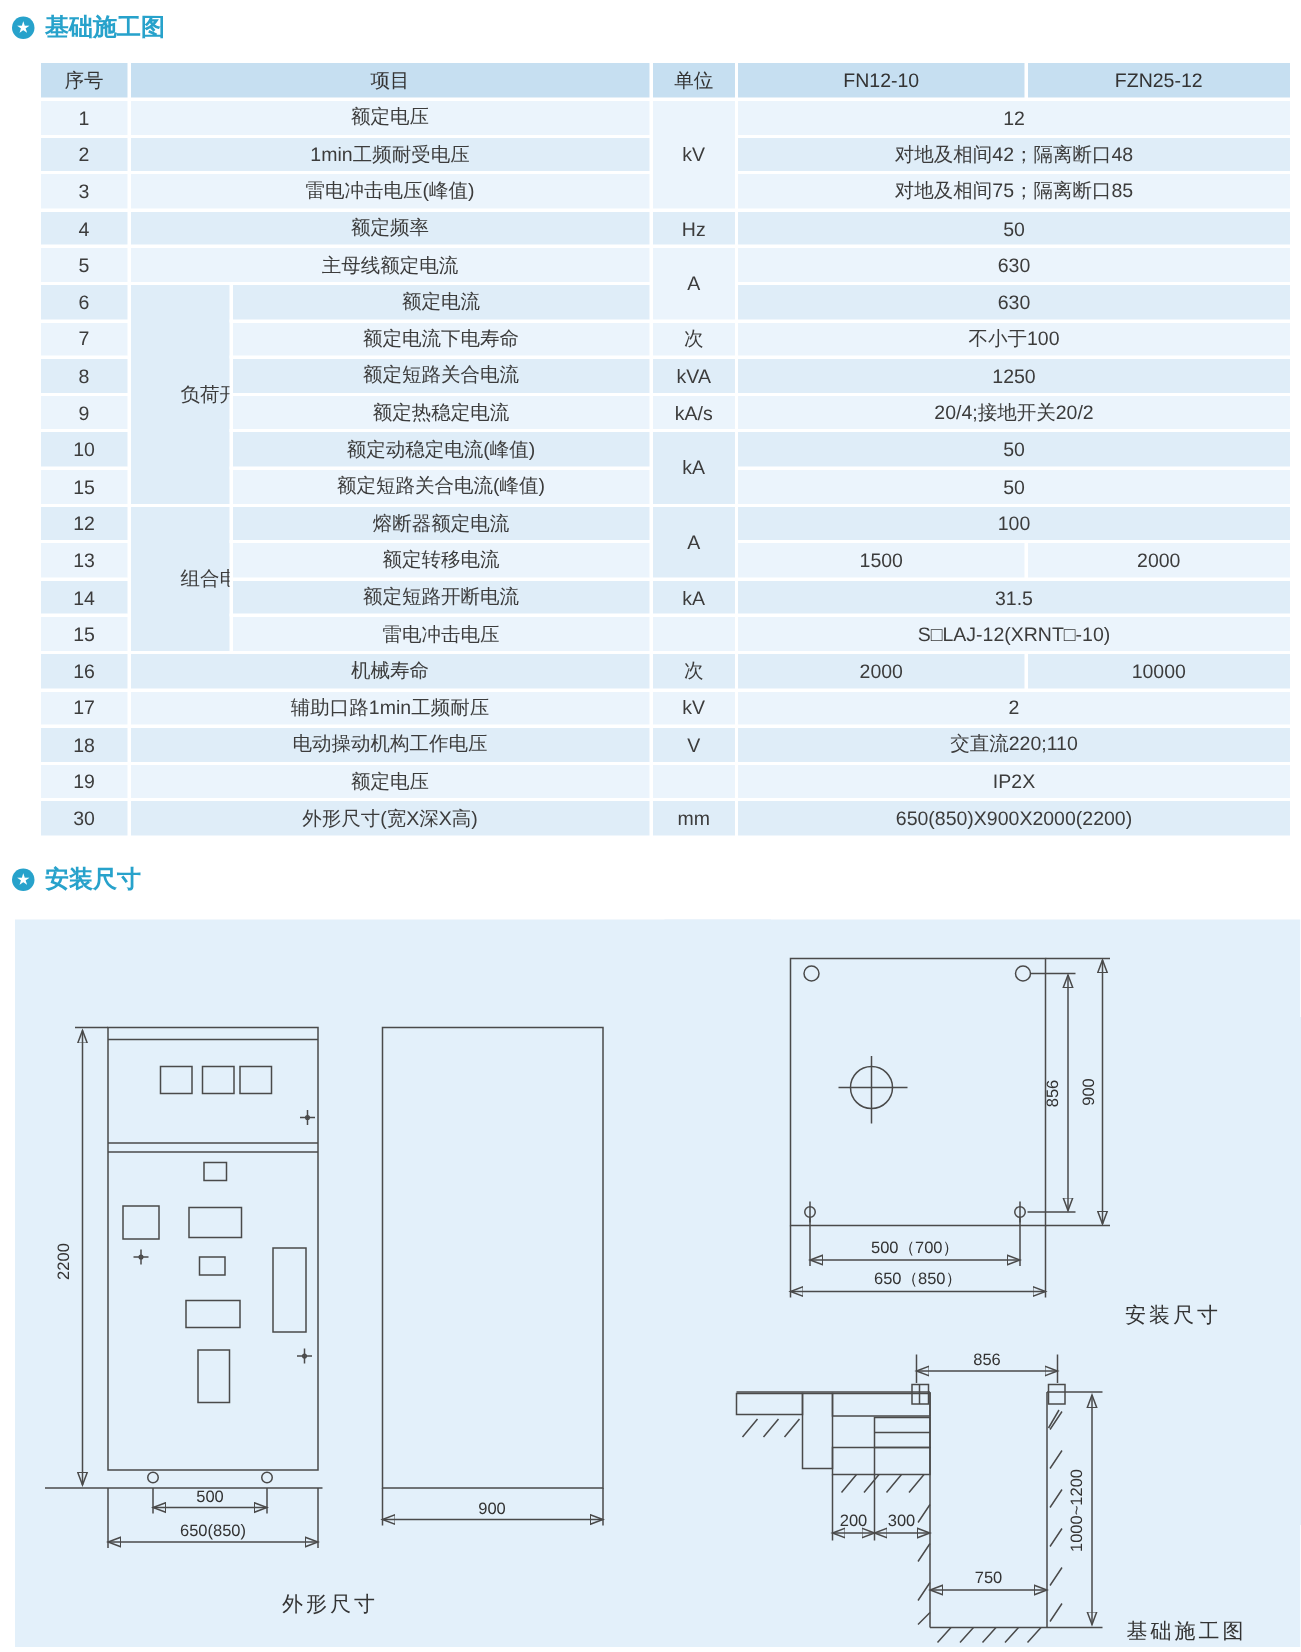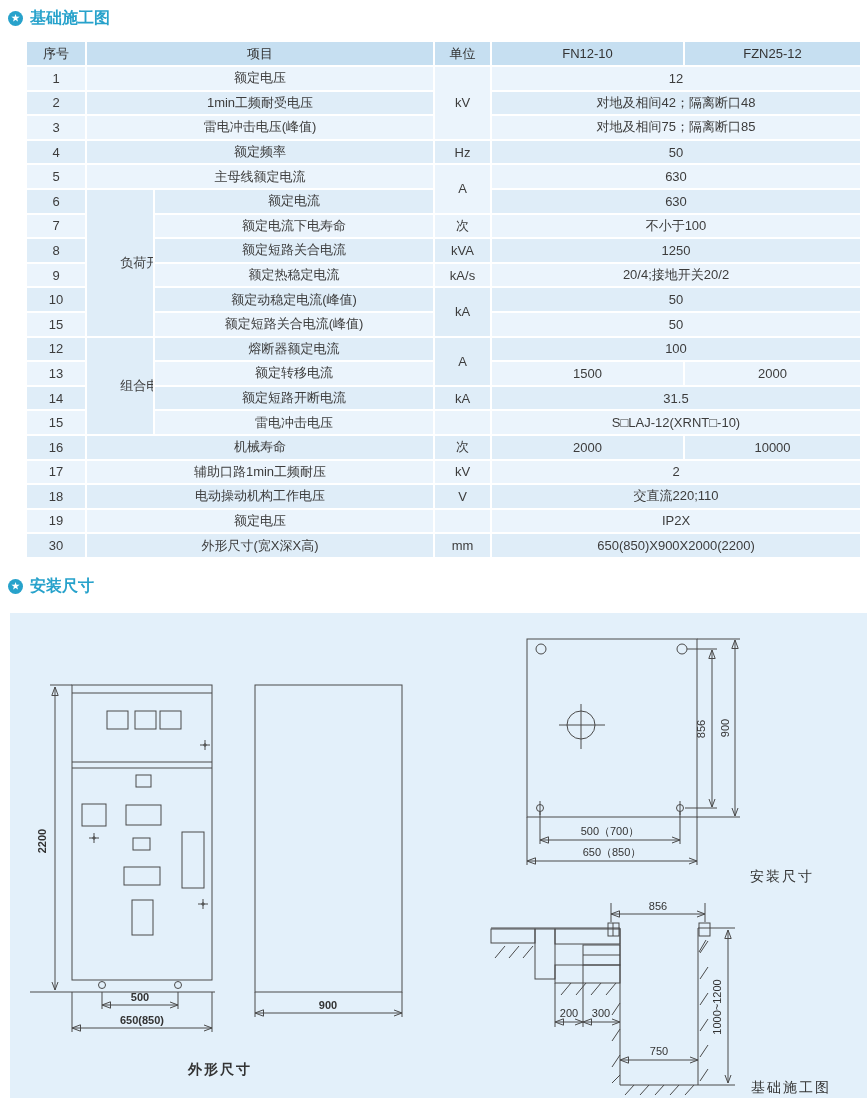--- a/index.html
+++ b/index.html
@@ -18,21 +18,21 @@
   table.spec thead tr{height:25px;}
   table.spec tbody tr{height:24.6px;}
   table.spec thead th{background:#c6dff1;color:#333;}
   table.spec tbody td{background:#ebf4fc;}
   table.spec tbody tr:nth-child(even) td{background:#dfedf8;}
   td.il{text-align:left;padding-left:16px;}
   td.il6{text-align:left;padding-left:55px;}
   td.ilw{text-align:left;padding-left:85px;margin-top:25px;}
   .grp{display:inline-block;width:2.1em;word-break:break-all;line-height:1.35;margin-left:28px;}
   .panel{position:absolute;top:613px;height:485px;background:#e3f0fa;}
-  #pL{left:10px;width:504px;font-weight:bold;}
+  #pL{left:10px;width:504px;}
   #pR{left:443px;width:478px;}
   svg{display:block;}
   svg line,svg rect,svg circle,svg path,svg polyline{stroke:#4a4a4a;stroke-width:1;fill:none;}
   svg text{fill:#333;font-size:11px;font-family:"Liberation Sans",sans-serif;stroke:none;}
   svg text.cap{font-size:14px;letter-spacing:2px;}
 </style>
 </head>
 <body>
 
 <div class="page">

